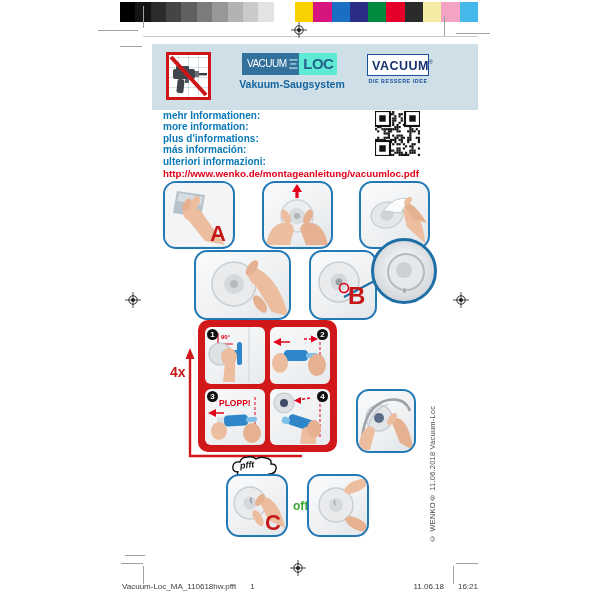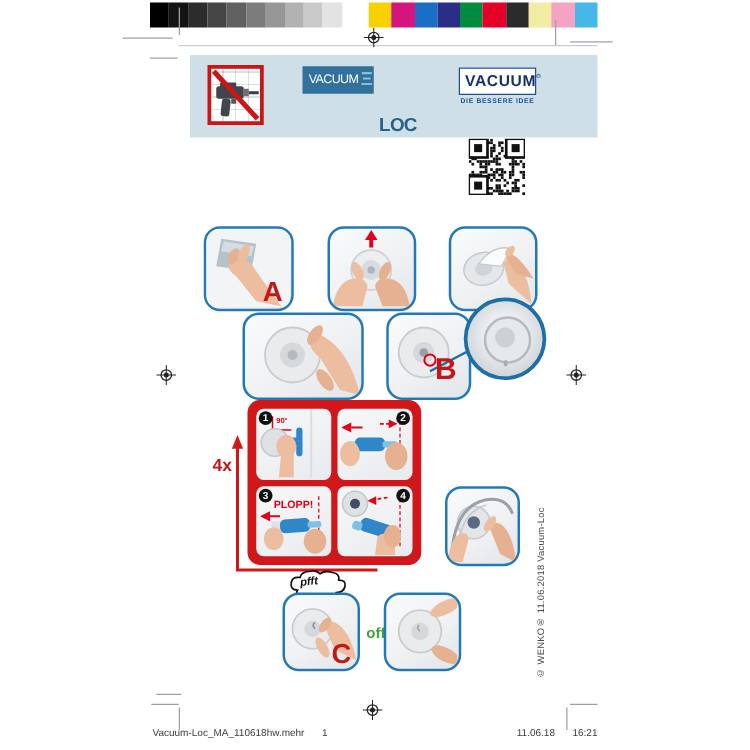--- a/index.html
+++ b/index.html
@@ -19,21 +19,21 @@
   .header{position:absolute;left:152px;top:44px;width:326px;height:66px;background:#cfdfe7;}
   .nodrill{position:absolute;left:14px;top:8px;width:45px;height:48px;background:
       repeating-linear-gradient(0deg,#fff 0 9px,#d9e2e6 9px 10px),
       repeating-linear-gradient(90deg,#fff 0 9px,#d9e2e6 9px 10px);
       background-blend-mode:multiply;border:3px solid #cc1517;box-sizing:border-box;}
   .brand{position:absolute;left:90px;top:9px;display:flex;height:22px;align-items:stretch;}
   .brand .dark{background:#31719b;color:#ffffff;font-weight:normal;font-size:10px;line-height:22px;
       padding:0 1px 0 5px;letter-spacing:-0.5px;}
   .brand .sep{background:#31719b;color:#8fbdd4;font-weight:bold;font-size:15px;line-height:22px;padding:0 1px;}
   .brand .light{background:#5eead4;color:#24618b;font-weight:bold;font-size:15px;line-height:22px;
-      padding:0 4px;letter-spacing:-0.5px;margin-top:37px;}
+      padding:0 4px;letter-spacing:-0.5px;}
   .subde,.suben{position:absolute;left:40px;width:200px;text-align:center;color:#1565a0;
       font-weight:bold;font-size:10.5px;}
   .subde{top:34px}.suben{top:47px}
   .wenko{position:absolute;left:215px;top:10px;width:62px;}
   .wenkobox{background:#fff;border:1px solid #1a4f9c;padding:1px 4px 1px 4px;text-align:center;}
   .wenkobox .w{color:#16306e;font-weight:bold;font-size:12.5px;letter-spacing:0.5px;}
   .wenkobox sup{font-size:5px;color:#16306e;}
   .wtag{color:#1a4f9c;font-weight:bold;font-size:5.4px;letter-spacing:0.55px;text-align:center;margin-top:2px;}
   
   .info{position:absolute;left:163px;top:110px;color:#0b79b8;font-weight:bold;font-size:10px;line-height:11.4px;}
@@ -153,26 +153,35 @@
         <rect x="8" y="24" width="7" height="14" rx="2" fill="#41464c" transform="rotate(6 11 31)"></rect>
         <rect x="16" y="24" width="4" height="4" fill="#565b61"></rect>
         <line x1="2" y1="2" x2="37" y2="40" stroke="#cc1517" stroke-width="4"></line>
       </svg>
     </div>
     <div class="brand">
       <span class="dark">VACUUM</span>
         <span class="sep">Ξ</span>
         <span class="light">LOC</span>
     </div>
+    <div class="subde">Vakuum-Saugsystem</div>
     <div class="wenko">
       <div class="wenkobox"><span class="w">VACUUM</span><sup>®</sup></div>
       <div class="wtag">DIE BESSERE IDEE</div>
     </div>
   </div>
 
+  <div class="info">
+    <div>mehr Informationen:</div>
+    <div>more information:</div>
+    <div>plus d'informations:</div>
+    <div>más información:</div>
+    <div>ulteriori informazioni:</div>
+  </div>
+  <div class="url">http://www.wenko.de/montageanleitung/vacuumloc.pdf</div>
   <div class="qr" id="qr"><svg width="45" height="45">
         <rect x="17.142857142857142" y="0" width="2.142857142857143" height="2.142857142857143" fill="#111"></rect>
         <rect x="15" y="2.142857142857143" width="2.142857142857143" height="2.142857142857143" fill="#111"></rect>
         <rect x="17.142857142857142" y="2.142857142857143" width="2.142857142857143" height="2.142857142857143" fill="#111"></rect>
         <rect x="23.57142857142857" y="2.142857142857143" width="2.142857142857143" height="2.142857142857143" fill="#111"></rect>
         <rect x="25.714285714285715" y="2.142857142857143" width="2.142857142857143" height="2.142857142857143" fill="#111"></rect>
         <rect x="19.285714285714285" y="4.285714285714286" width="2.142857142857143" height="2.142857142857143" fill="#111"></rect>
         <rect x="23.57142857142857" y="4.285714285714286" width="2.142857142857143" height="2.142857142857143" fill="#111"></rect>
         <rect x="17.142857142857142" y="6.428571428571429" width="2.142857142857143" height="2.142857142857143" fill="#111"></rect>
         <rect x="19.285714285714285" y="6.428571428571429" width="2.142857142857143" height="2.142857142857143" fill="#111"></rect>
@@ -465,19 +474,19 @@
       <circle cx="27" cy="29" r="7" fill="#d5d9dc"></circle>
       <path d="M27,29 q-3,-2 -1,-5" fill="none" stroke="#9aa0a6" stroke-width="1.2"></path>
       <path d="M57,2 Q42,4 36,12 Q33,17 40,18 Q50,16 57,10 Z" fill="#ecbd9e"></path>
       <path d="M57,56 Q42,54 37,46 Q34,41 41,40 Q51,42 57,48 Z" fill="#e6b190"></path>
     </svg>
   </div>
 
   <div class="vcopy">© WENKO® 11.06.2018 Vacuum-Loc</div>
 
   <div class="foot foot-l">
-    <span>Vacuum-Loc_MA_110618hw.mehr</span><span class="gap"></span><span>1</span>
+    <span>Vacuum-Loc_MA_110618hw.pfft</span><span class="gap"></span><span>1</span>
   </div>
   <div class="foot foot-r">
     <span>11.06.18</span><span class="gap"></span><span>16:21</span>
   </div>
 
 </div>
 
 </body></html>

